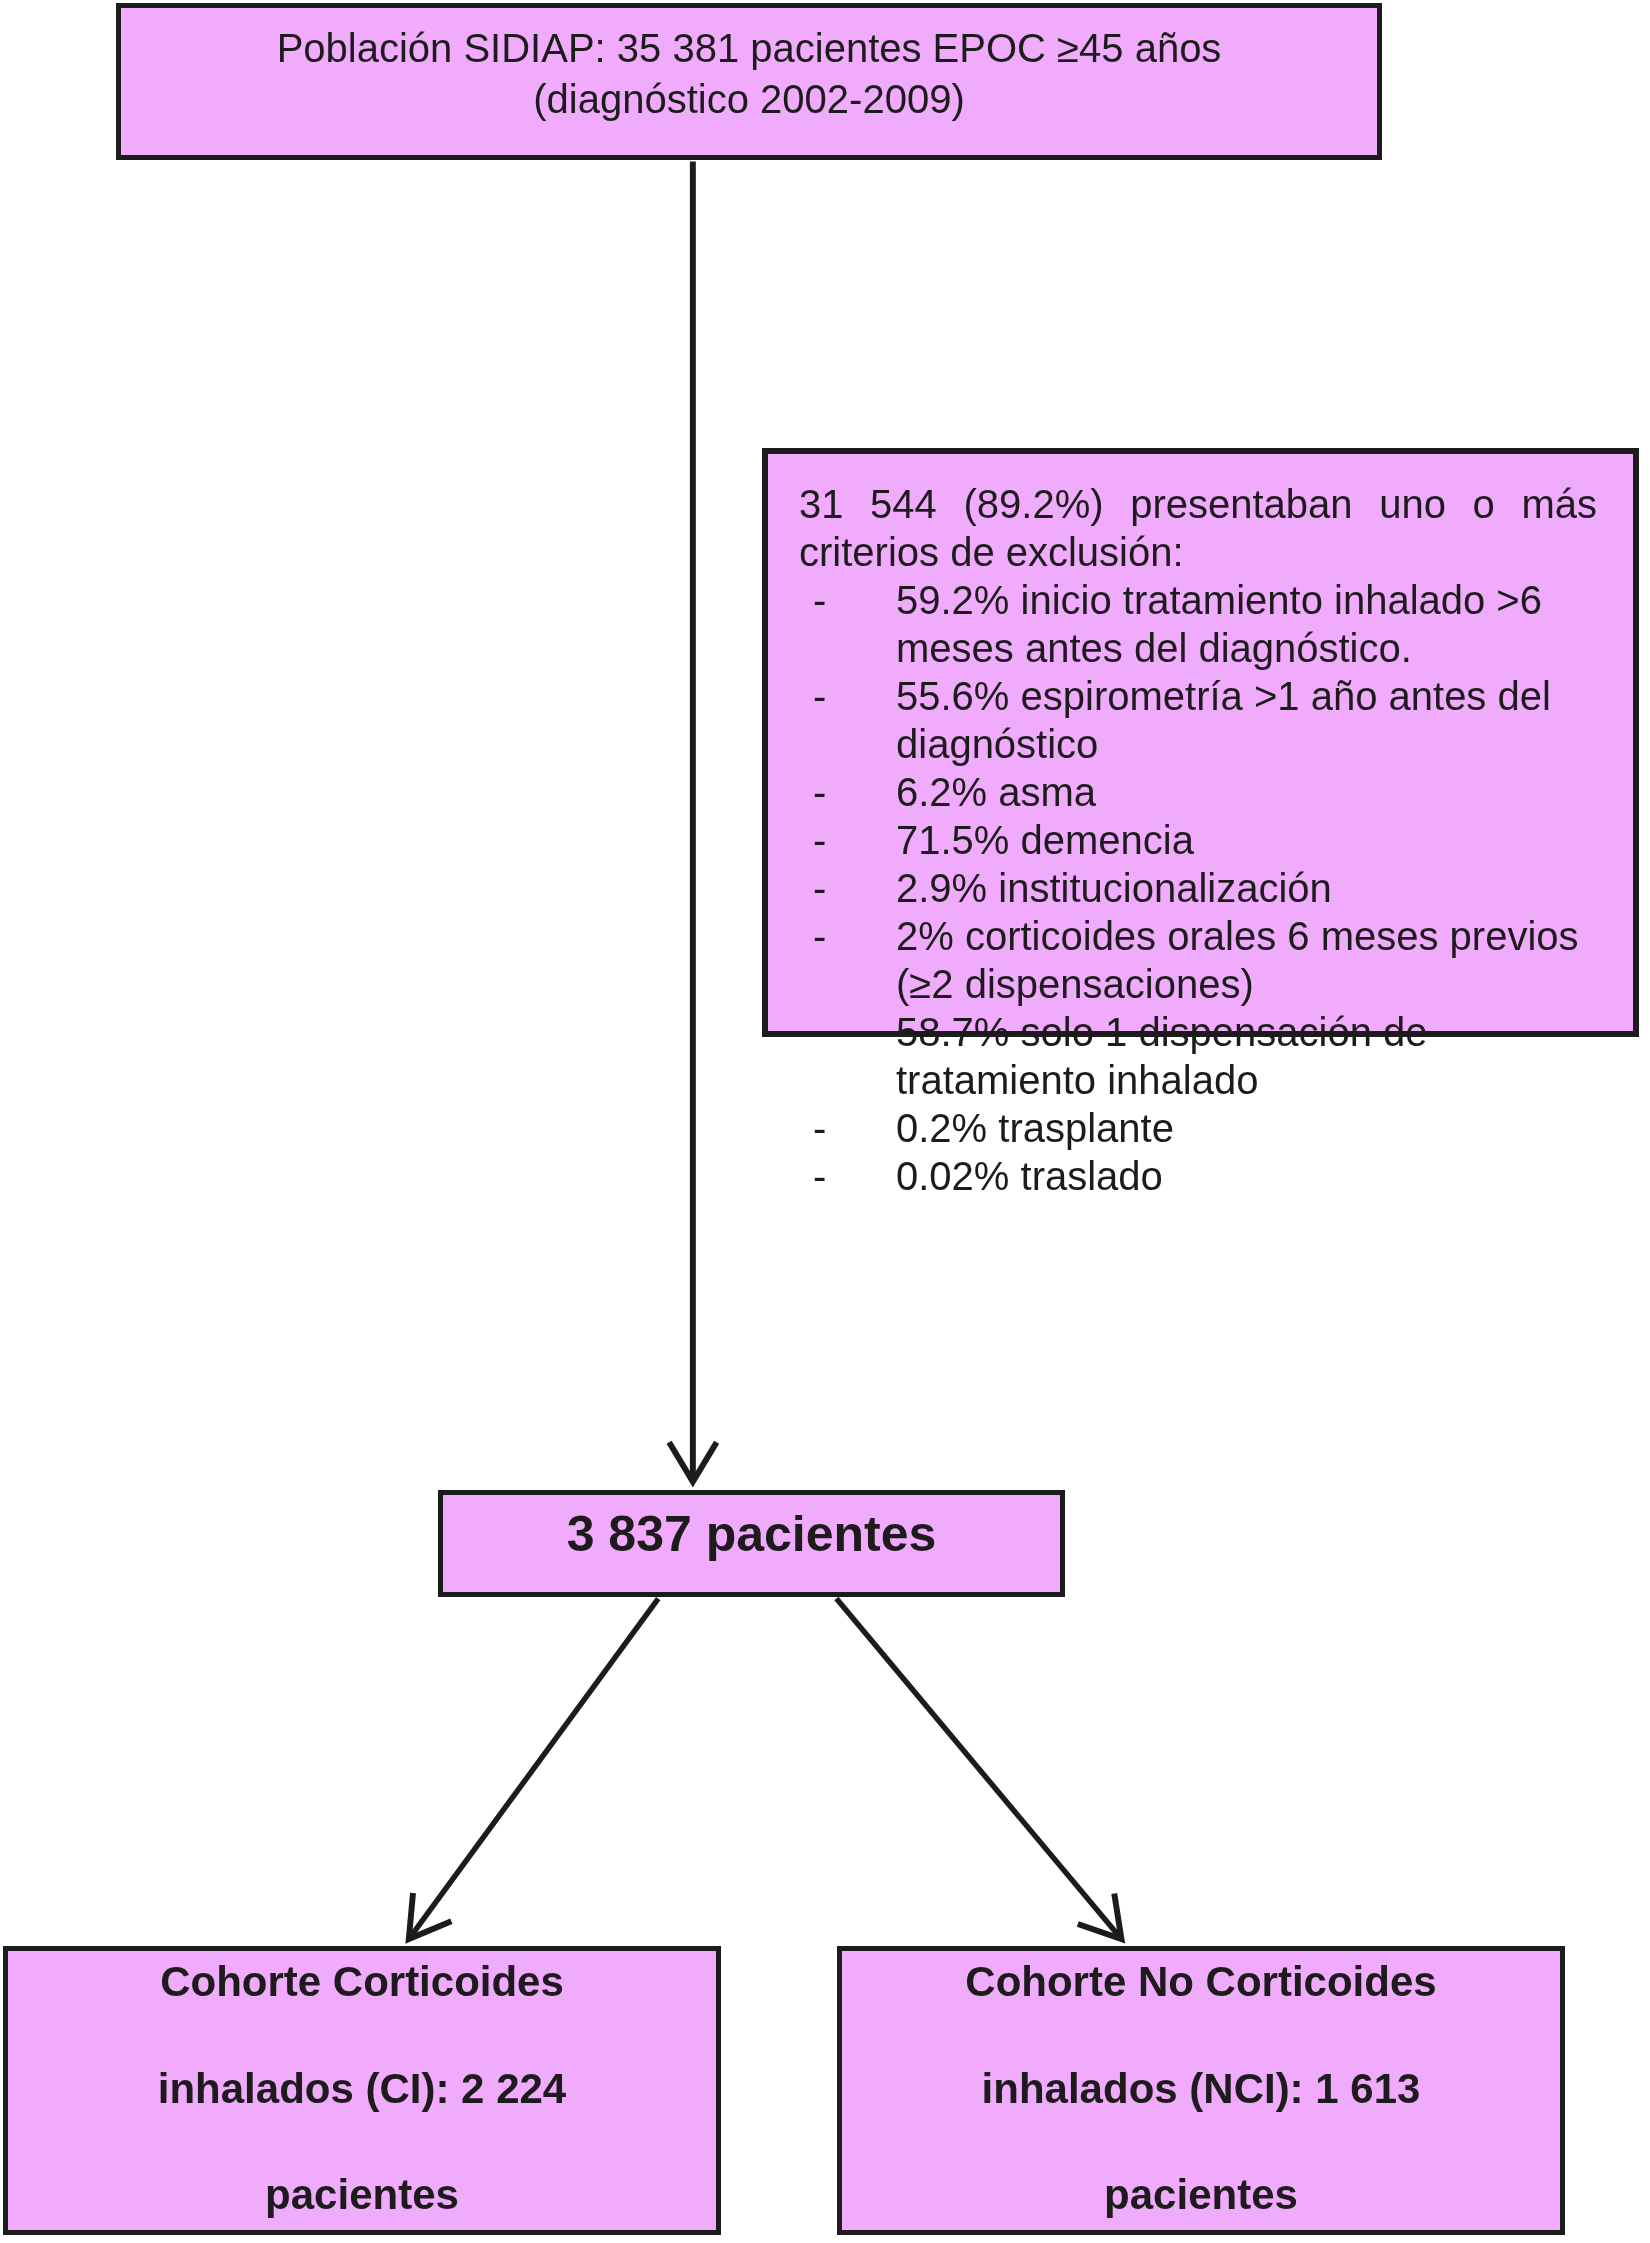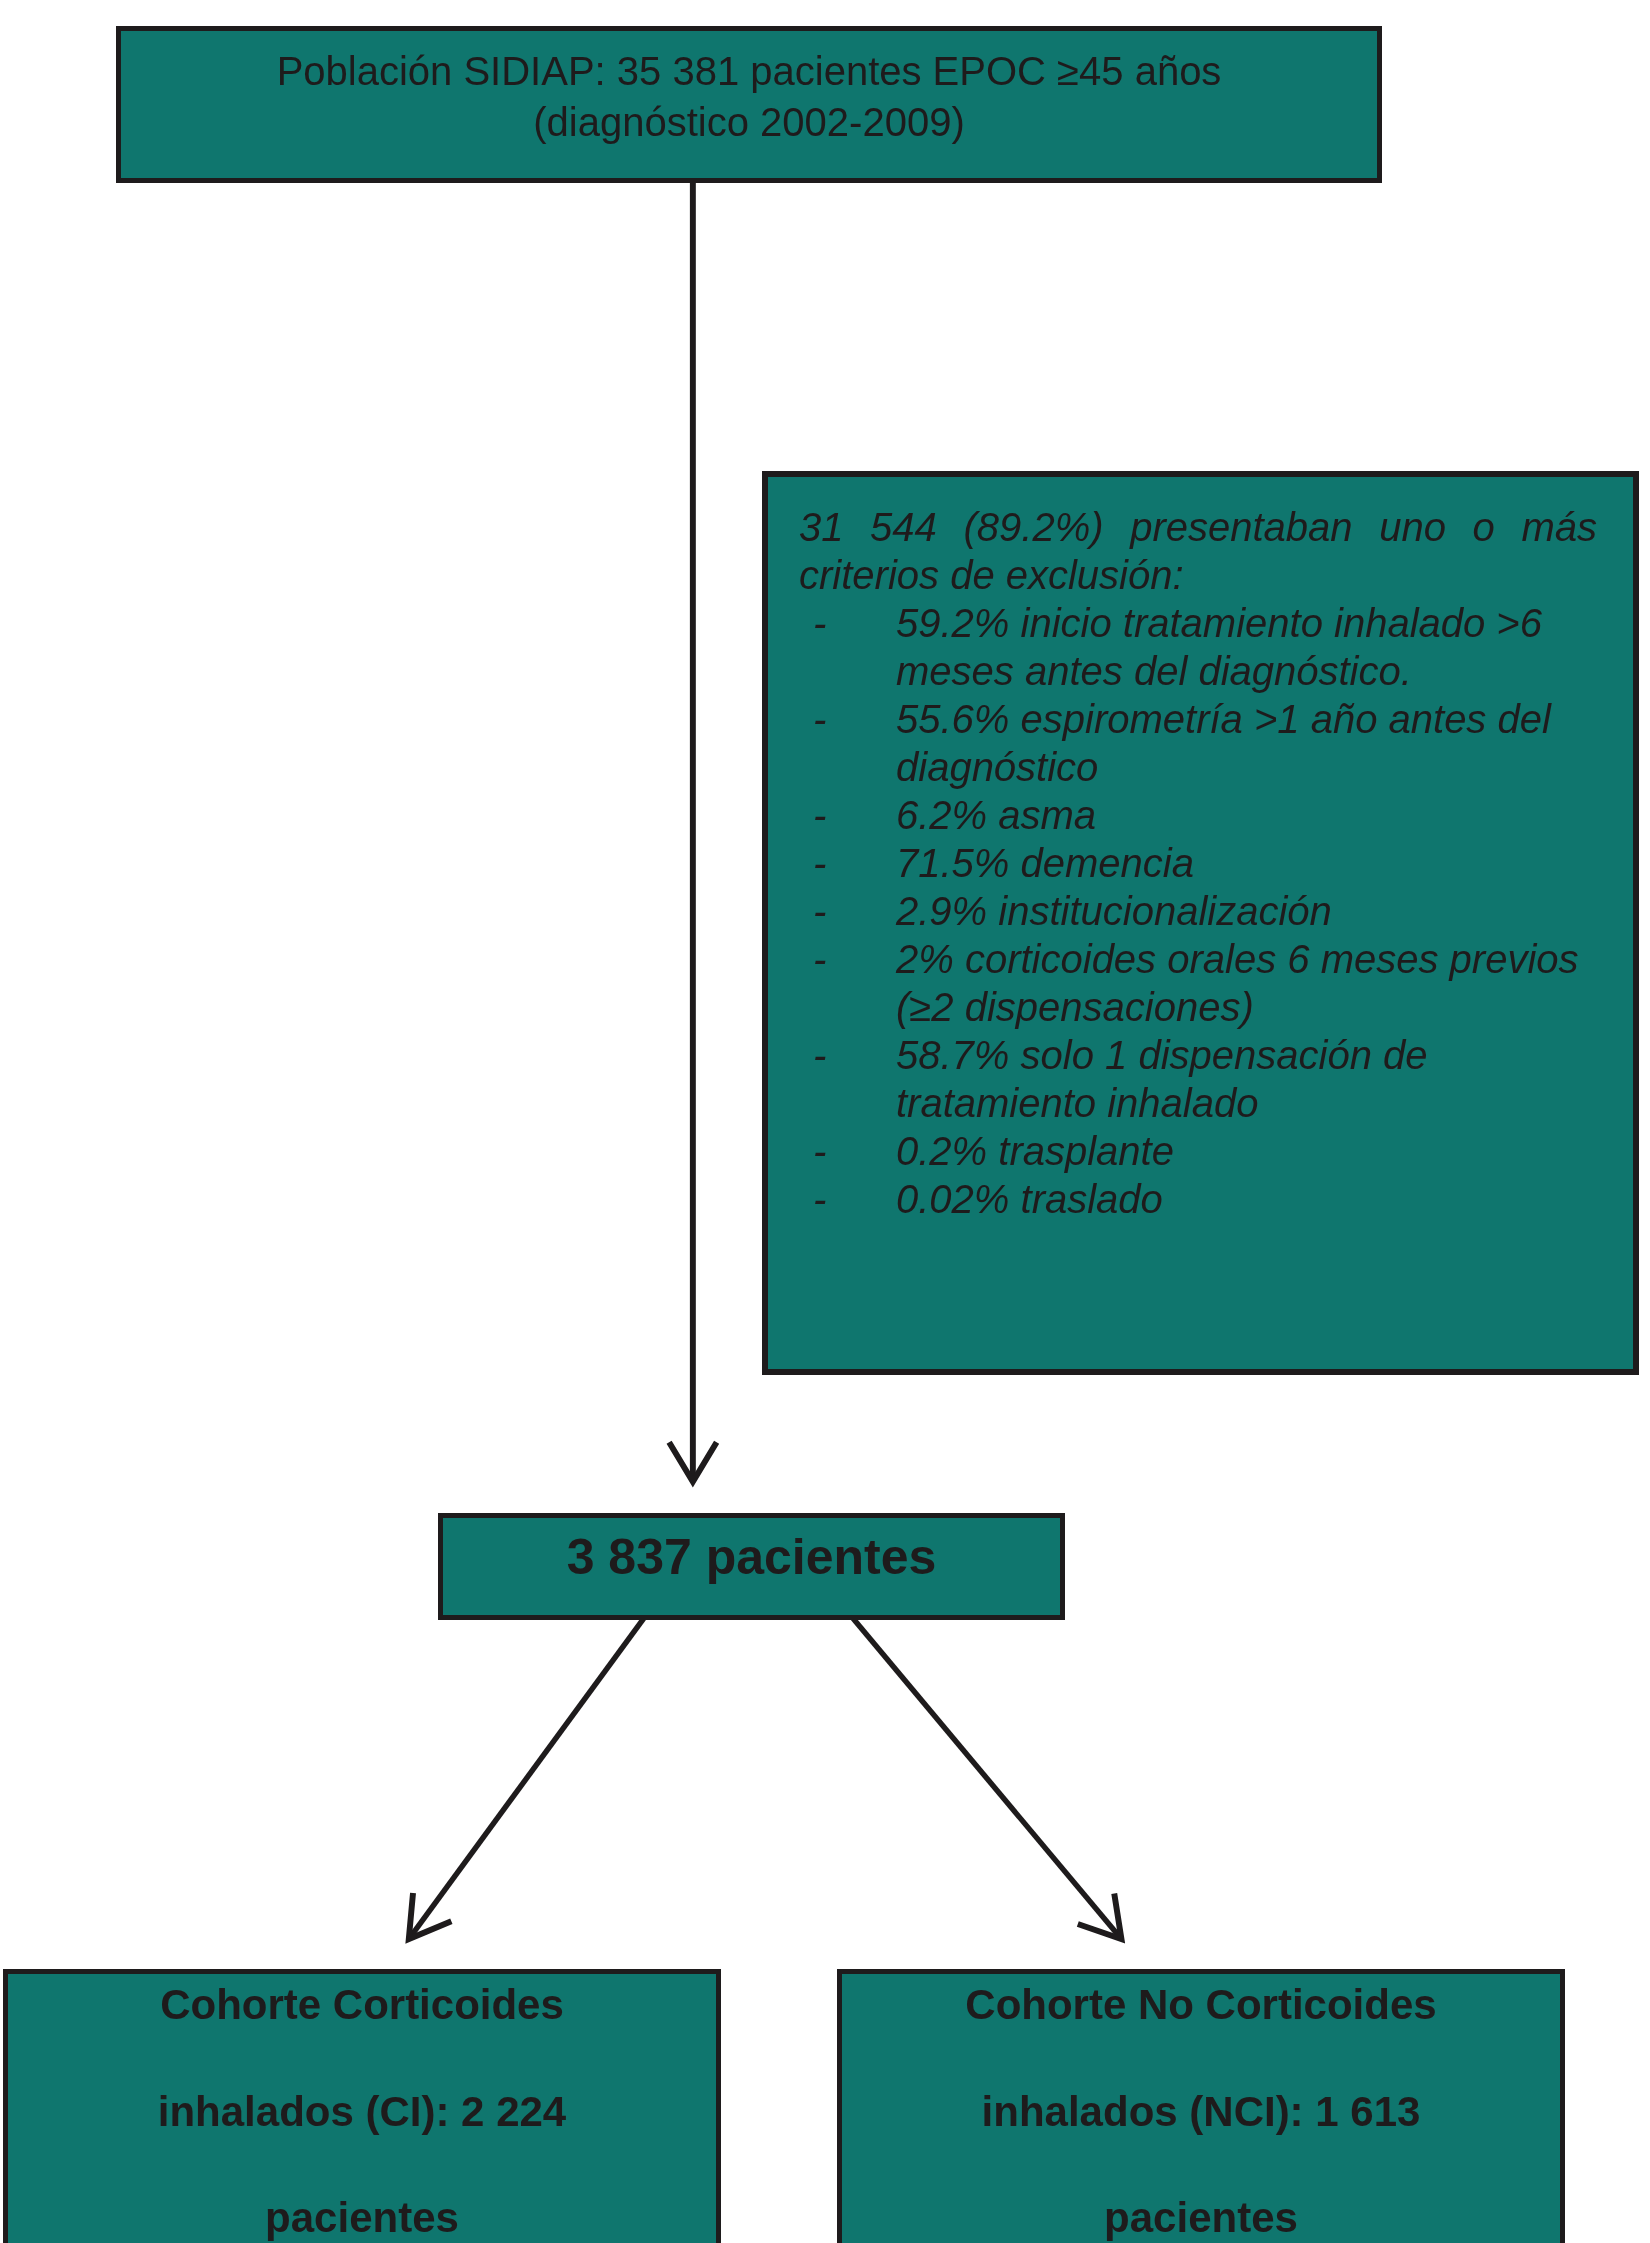--- a/index.html
+++ b/index.html
@@ -17,47 +17,45 @@
     overflow: hidden;
   }
   .arrows {
     position: absolute;
     left: 0;
     top: 0;
     pointer-events: none;
   }
   .box {
     position: absolute;
-    background: #0f766e;
+    background: #f0abfc;
     box-sizing: border-box;
     border: 5px solid #1e1b1c;
-    margin-top: 23px;
   }
   
   .top-box {
     left: 116px;
     top: 3px;
     width: 1266px;
     height: 157px;
     text-align: center;
     font-size: 40px;
     line-height: 51px;
     padding-top: 15px;
   }
   
   .excl-box {
     left: 762px;
     top: 448px;
     width: 877px;
-    height: 904px;
+    height: 589px;
     border-width: 6px;
     padding: 26px 36px 0 31px;
     font-size: 40px;
     line-height: 48px;
-    font-style: italic;
   }
   .excl-intro {
     margin: 0;
     text-align: justify;
   }
   .excl-list {
     margin: 0;
     padding: 0;
     list-style: none;
   }

